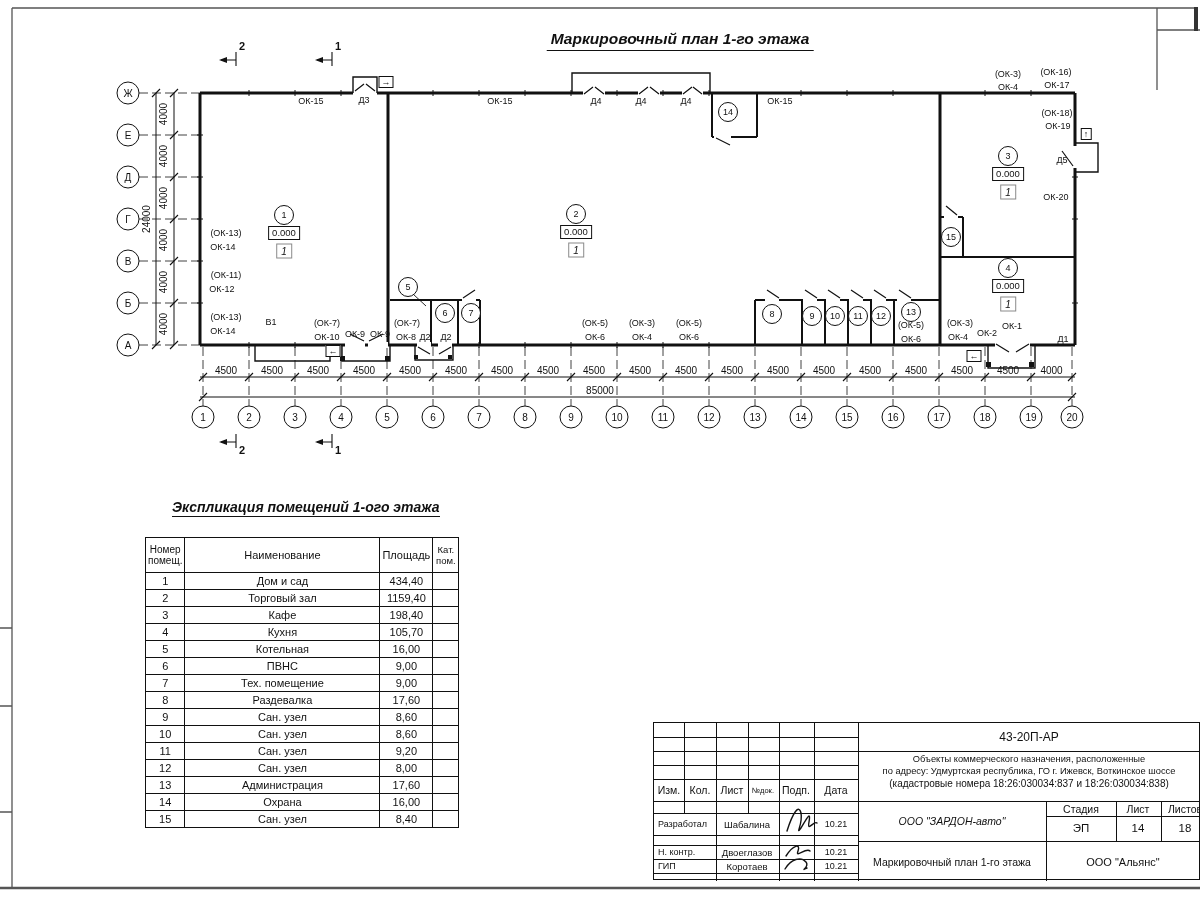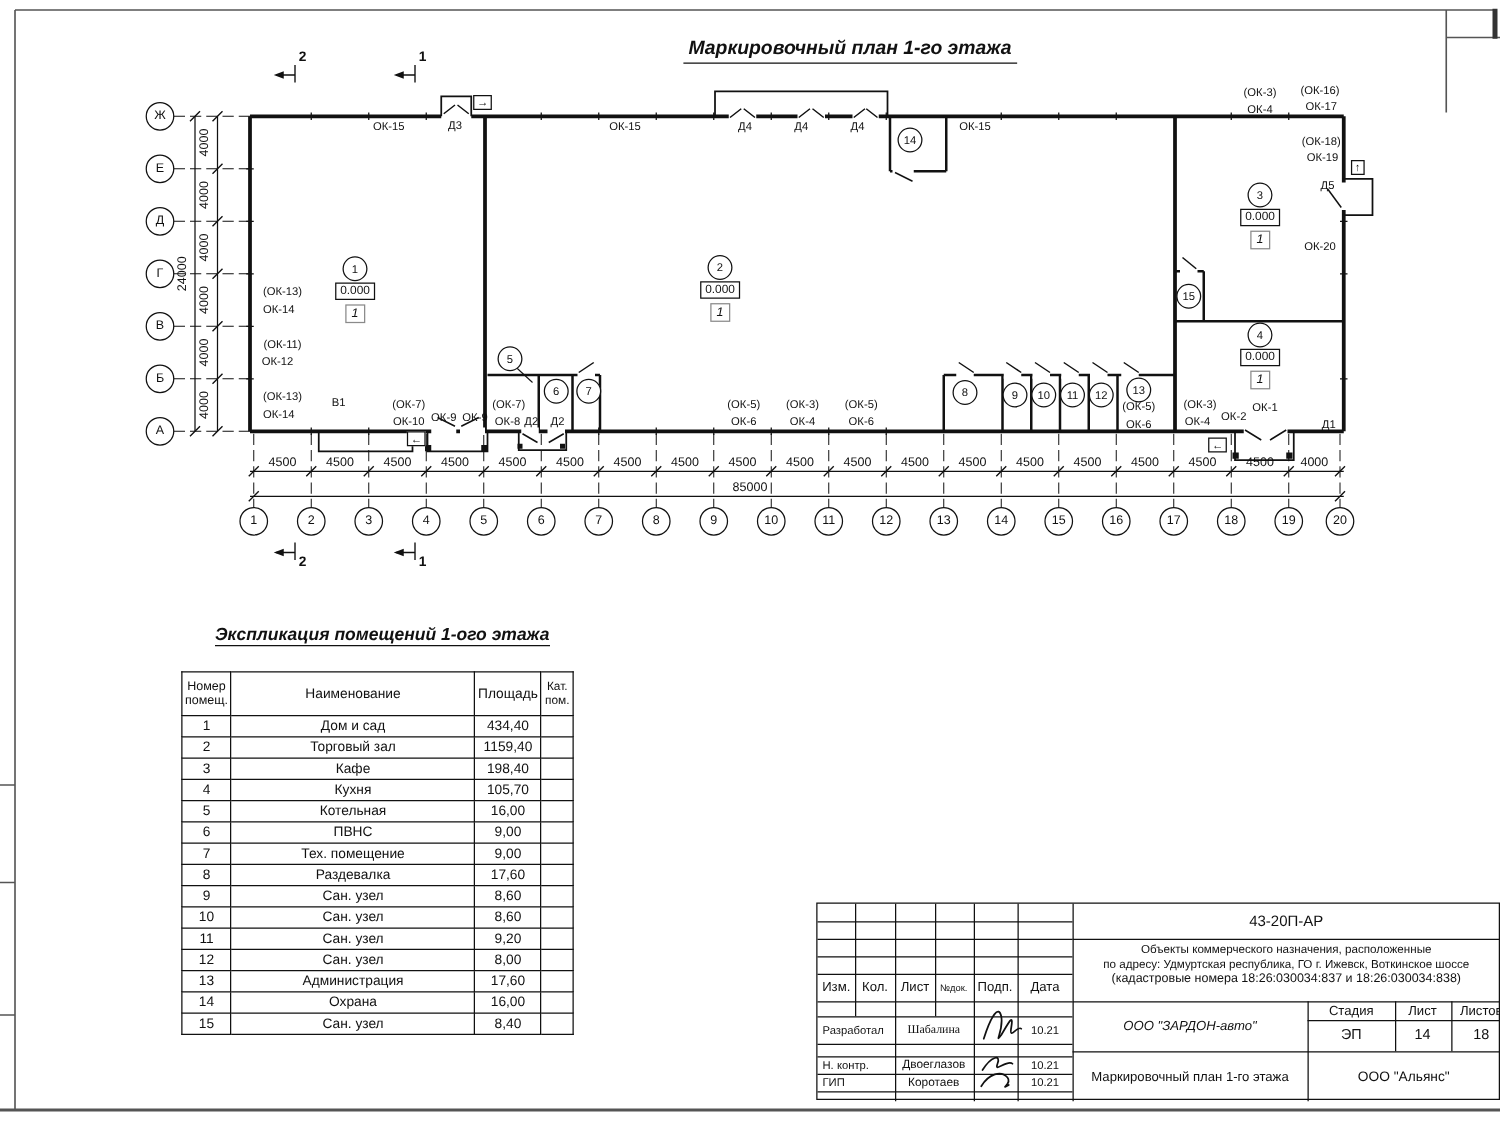--- a/index.html
+++ b/index.html
@@ -303,21 +303,21 @@
     <div class="txt" style="left:484px;top:86px;">Лист</div>
     <div class="txt" style="left:531px;top:86px;">Листов</div>
     <div class="txt" style="left:427px;top:105px;font-size:11.5px;">ЭП</div>
     <div class="txt" style="left:484px;top:105px;font-size:11.5px;">14</div>
     <div class="txt" style="left:531px;top:105px;font-size:11.5px;">18</div>
     <div class="txt" style="left:298px;top:98px;font-style:italic;">ООО "ЗАРДОН-авто"</div>
     <div class="txt" style="left:298px;top:139px;">Маркировочный план 1-го этажа</div>
     <div class="txt" style="left:469px;top:139px;font-size:11px;">ООО "Альянс"</div>
     <div id="stamp-roles">
         <div class="txt lft" style="left: 4px; top: 101px; font-size: 9px;">Разработал</div>
-        <div class="txt " style="left: 93px; top: 101px; font-size: 9.5px; font-family: Liberation Serif, serif;">Шабалина</div>
+        <div class="txt " style="left: 93px; top: 101px; font-size: 9.5px;">Шабалина</div>
         <div class="txt " style="left: 182px; top: 101px; font-size: 9px;">10.21</div>
         <div class="txt lft" style="left: 4px; top: 129px; font-size: 9px;">Н. контр.</div>
         <div class="txt " style="left: 93px; top: 129px; font-size: 9.5px;">Двоеглазов</div>
         <div class="txt " style="left: 182px; top: 129px; font-size: 9px;">10.21</div>
         <div class="txt lft" style="left: 4px; top: 143px; font-size: 9px;">ГИП</div>
         <div class="txt " style="left: 93px; top: 143px; font-size: 9.5px;">Коротаев</div>
         <div class="txt " style="left: 182px; top: 143px; font-size: 9px;">10.21</div>
       </div>
   </div>
 <div class="plbl" style="left: 311px; top: 101px;">ОК-15</div>
@@ -326,21 +326,21 @@
     <div class="plbl" style="left: 596px; top: 101px;">Д4</div>
     <div class="plbl" style="left: 641px; top: 101px;">Д4</div>
     <div class="plbl" style="left: 686px; top: 101px;">Д4</div>
     <div class="plbl" style="left: 780px; top: 101px;">ОК-15</div>
     <div class="plbl" style="left: 1008px; top: 74px;">(ОК-3)</div>
     <div class="plbl" style="left: 1008px; top: 87px;">ОК-4</div>
     <div class="plbl" style="left: 1056px; top: 72px;">(ОК-16)</div>
     <div class="plbl" style="left: 1057px; top: 85px;">ОК-17</div>
     <div class="plbl" style="left: 1057px; top: 113px;">(ОК-18)</div>
     <div class="plbl" style="left: 1058px; top: 126px;">ОК-19</div>
-    <div class="plbl" style="left: 1062px; top: 148px;">Д5</div>
+    <div class="plbl" style="left: 1062px; top: 160px;">Д5</div>
     <div class="plbl" style="left: 1056px; top: 197px;">ОК-20</div>
     <div class="plbl" style="left: 226px; top: 233px;">(ОК-13)</div>
     <div class="plbl" style="left: 223px; top: 247px;">ОК-14</div>
     <div class="plbl" style="left: 226px; top: 275px;">(ОК-11)</div>
     <div class="plbl" style="left: 222px; top: 289px;">ОК-12</div>
     <div class="plbl" style="left: 226px; top: 317px;">(ОК-13)</div>
     <div class="plbl" style="left: 223px; top: 331px;">ОК-14</div>
     <div class="plbl" style="left: 271px; top: 322px;">В1</div>
     <div class="plbl" style="left: 327px; top: 323px;">(ОК-7)</div>
     <div class="plbl" style="left: 327px; top: 337px;">ОК-10</div>

